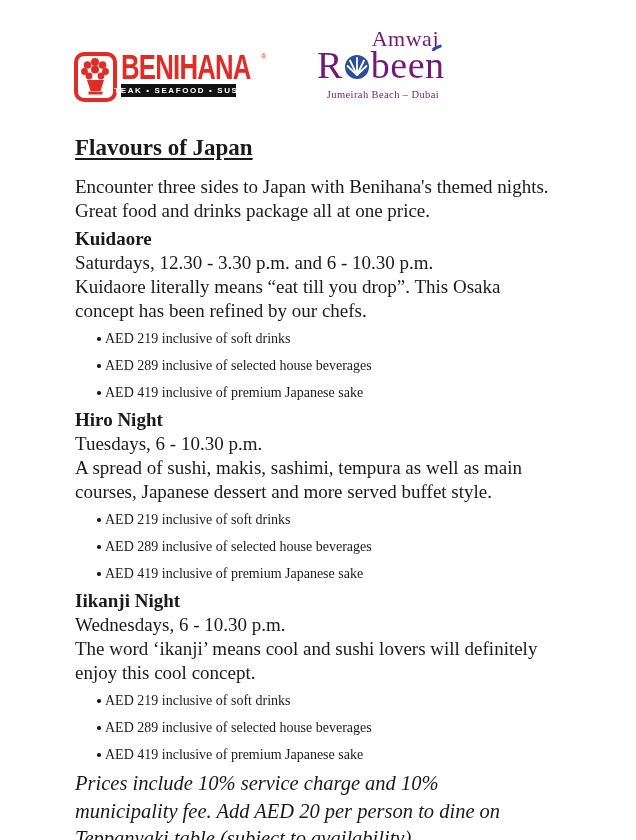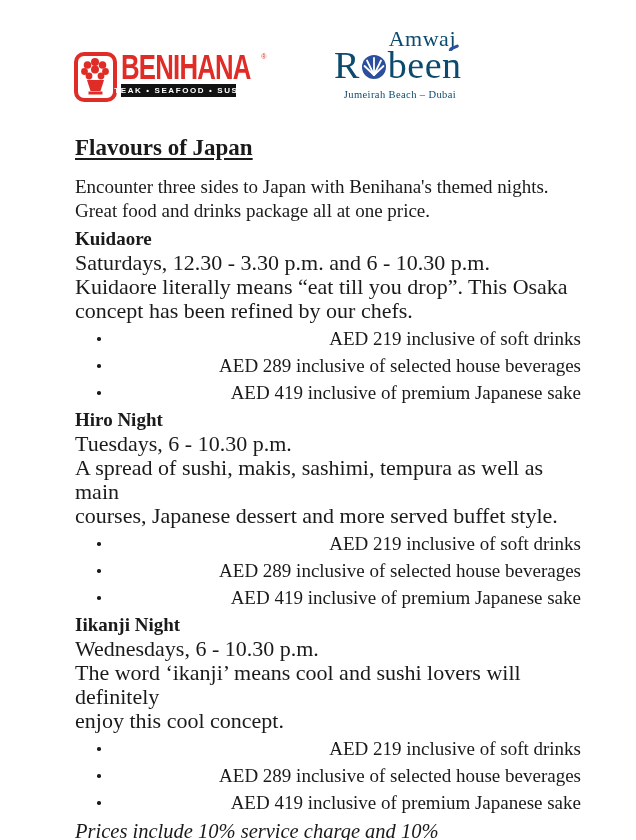--- a/index.html
+++ b/index.html
@@ -41,22 +41,22 @@
     display:flex; align-items:center; justify-content:center;
   }
   .beni-tagline {
     font-family:"Liberation Sans", sans-serif;
     font-weight:bold;
     font-size:8px; letter-spacing:1.6px;
     color:#ffffff; white-space:nowrap;
   }
 
   .rotana {
-    position:absolute; left:334px; top:28px; width:132px;
-    color:#0c4a6e;
+    position:absolute; left:317px; top:28px; width:132px;
+    color:#701a75;
   }
   .rotana-amwaj {
     font-size:22px; line-height:22px;
     text-align:right; padding-right:10px;
     letter-spacing:0.5px;
   }
   .rotana-word {
     display:flex; align-items:flex-end;
     font-size:38px; line-height:34px;
     letter-spacing:0.5px;
@@ -95,30 +95,29 @@
     font-size:19px; line-height:24px;
     margin:0 0 4px 0;
     white-space:pre-line;
   }
 
   .section-heading {
     font-size:19px; font-weight:bold;
     line-height:24px; margin:0;
   }
   .schedule, .description {
-    font-size:22px; line-height:24px; margin:0;
+    font-size:19px; line-height:24px; margin:0;
   }
   .description { white-space:pre-line; }
 
   ul.prices { list-style:none; margin:2px 0; padding:0; }
   ul.prices li {
     position:relative;
-    font-size:19px; line-height:24px;
+    font-size:14px; line-height:24px;
     padding:1.5px 0 1.5px 30px;
-    text-align:right;
   }
   .bullet-dot {
     position:absolute; left:22px; top:12px;
     width:3.5px; height:3.5px; border-radius:50%;
     background:#1a1a1a;
   }
 
   .footnote {
     font-size:20.5px; font-style:italic;
     line-height:27.5px;

